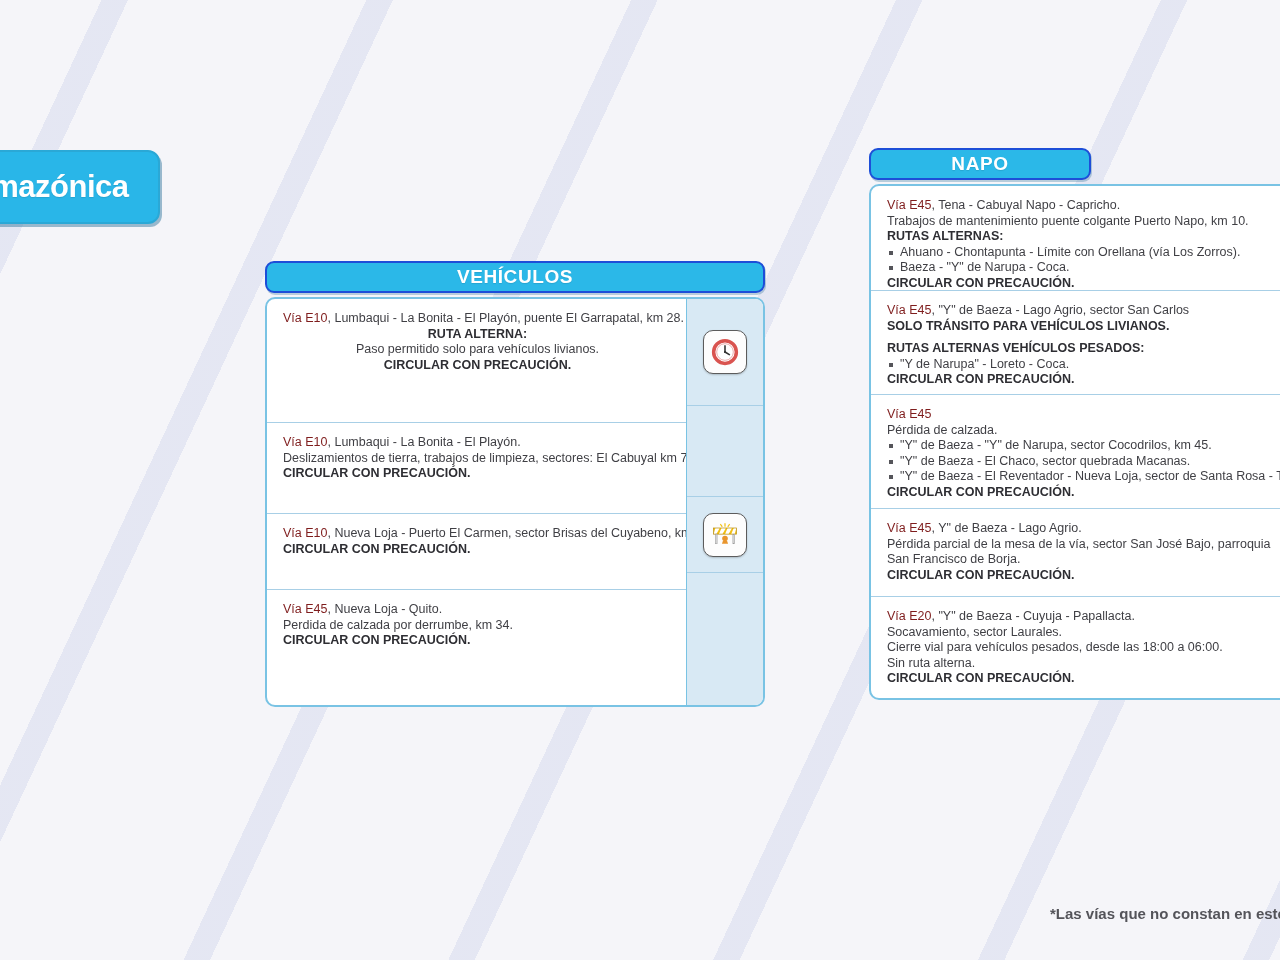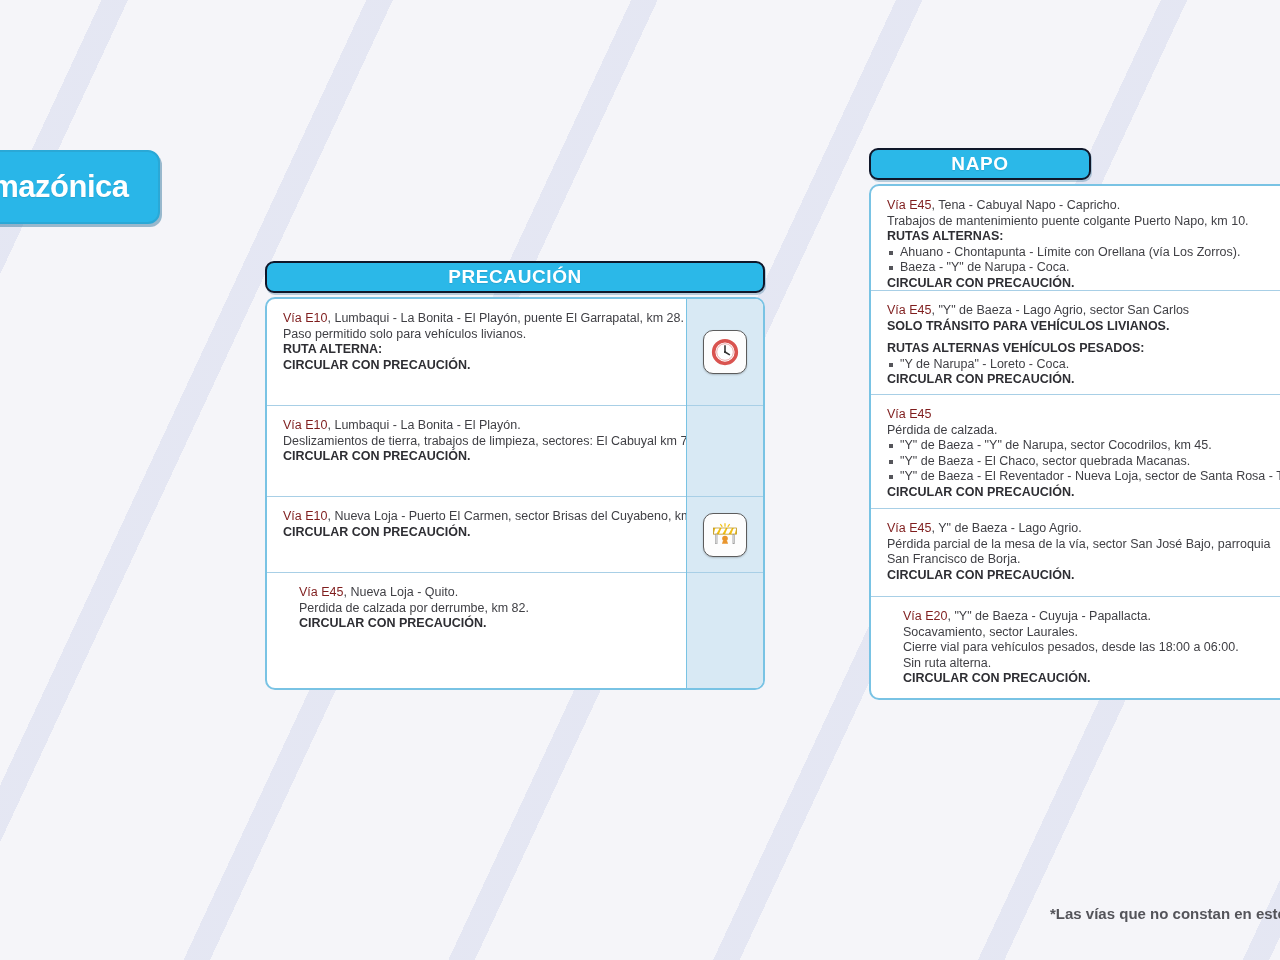--- a/index.html
+++ b/index.html
@@ -56,21 +56,21 @@
     white-space: nowrap;
     text-shadow: 0 1px 1px rgba(0,0,0,0.10);
   }
 
   
   .province-panel {
     position: absolute;
   }
   .province-header {
     background: #2bb8e8;
-    border: 2px solid #0f172a;
+    border: 2px solid #1d4ed8;
     border-radius: 9px;
     height: 32px;
     display: flex;
     align-items: center;
     justify-content: center;
     box-shadow: 1px 2px 0 rgba(40,110,150,0.30);
     box-sizing: border-box;
     position: relative;
     z-index: 3;
   }
@@ -102,21 +102,21 @@
     border-left: 1px solid #79c3e4;
     display: flex;
     flex-direction: column;
   }
 
   .entry {
     padding: 12px 14px 12px 16px;
     border-bottom: 1px solid #a8cfe6;
     box-sizing: border-box;
   }
-  .entry:last-child { border-bottom: none; margin-left: 16px; }
+  .entry:last-child { border-bottom: none; }
 
   .icon-cell {
     border-bottom: 1px solid #a8cfe6;
     display: flex;
     align-items: center;
     justify-content: center;
     box-sizing: border-box;
   }
   .icon-cell:last-child { border-bottom: none; }
 
@@ -175,46 +175,46 @@
 <body>
 
 <div id="bg-stripes"></div>
 
 <div id="region-tab">
   <span class="tab-label">Amazónica</span>
 </div>
 
 <div class="province-panel" id="panel-sucumbios" style="left:265px; top:261px; width:500px;">
   <div class="province-header">
-    <span class="province-title">PRECAUCIÓN</span>
+    <span class="province-title">VEHÍCULOS</span>
   </div>
   <div class="province-body">
     <div class="entries-col">
 
-      <div class="entry" style="height:107px;">
+      <div class="entry" style="height:124px;text-align:center;">
         <div class="line"><span class="via">Vía E10</span><span>, Lumbaqui - La Bonita - El Playón, puente El Garrapatal, km 28.</span></div>
+        <div class="line caps">RUTA ALTERNA:</div>
         <div class="line">Paso permitido solo para vehículos livianos.</div>
-        <div class="line caps">RUTA ALTERNA:</div>
         <div class="line caps">CIRCULAR CON PRECAUCIÓN.</div>
       </div>
 
       <div class="entry" style="height:91px;">
         <div class="line"><span class="via">Vía E10</span><span>, Lumbaqui - La Bonita - El Playón.</span></div>
         <div class="line">Deslizamientos de tierra, trabajos de limpieza, sectores: El Cabuyal km 78,</div>
         <div class="line caps">CIRCULAR CON PRECAUCIÓN.</div>
       </div>
 
       <div class="entry" style="height:76px;">
         <div class="line"><span class="via">Vía E10</span><span>, Nueva Loja - Puerto El Carmen, sector Brisas del Cuyabeno, km 117.</span></div>
         <div class="line caps">CIRCULAR CON PRECAUCIÓN.</div>
       </div>
 
       <div class="entry" style="height:115px;">
         <div class="line"><span class="via">Vía E45</span><span>, Nueva Loja - Quito.</span></div>
-        <div class="line">Perdida de calzada por derrumbe, km 82.</div>
+        <div class="line">Perdida de calzada por derrumbe, km 34.</div>
         <div class="line caps">CIRCULAR CON PRECAUCIÓN.</div>
       </div>
 
     </div>
     <div class="icons-col">
 
       <div class="icon-cell" style="height:107px;">
         <div class="icon-badge">
           <svg width="28" height="28" viewBox="0 0 32 32">
             <circle cx="16" cy="16" r="13" fill="#ffffff" stroke="#d9534f" stroke-width="4"></circle>

